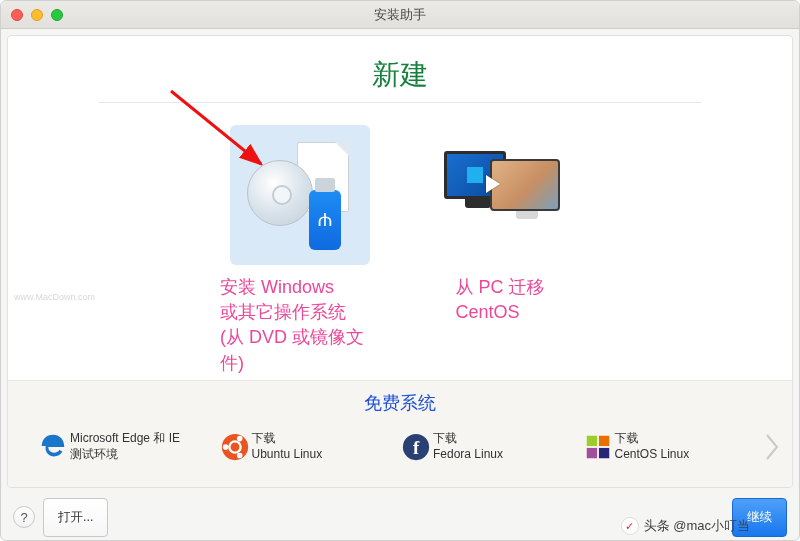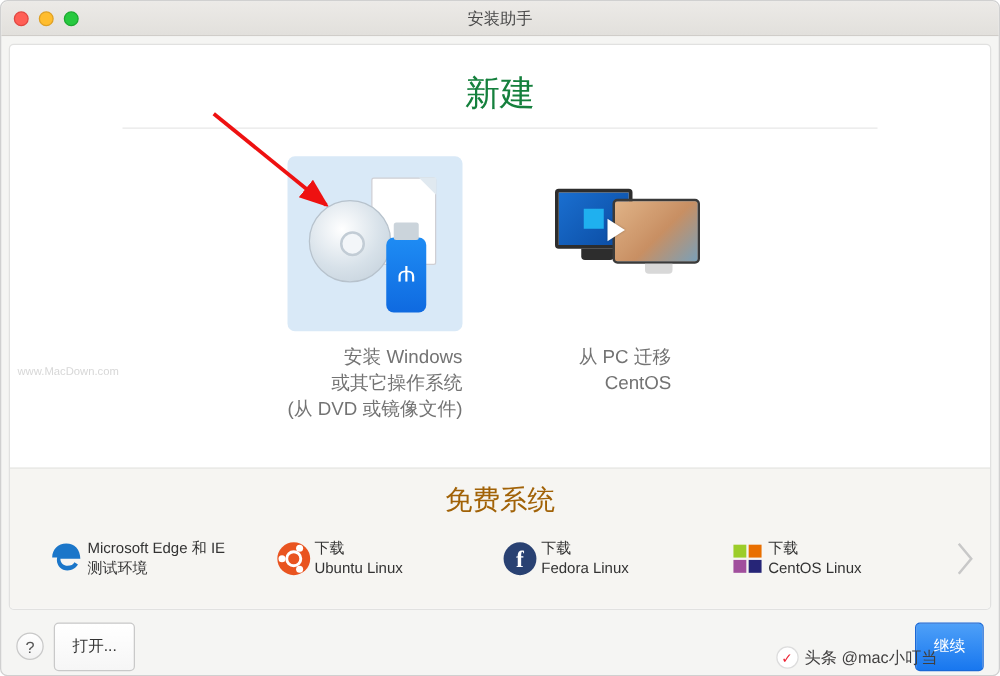--- a/index.html
+++ b/index.html
@@ -83,36 +83,36 @@
       width: 140px; height: 140px;
       border-radius: 6px;
       display: flex;
       align-items: center;
       justify-content: center;
     }
     .option-tile.selected {
       background: #d9e9f7;
     }
     .option-label {
-      text-align: right;
-      font-size: 15px;
-      color: #737373;
+      text-align: left;
+      font-size: 18px;
+      color: #ec4899;
       margin-top: 10px;
       line-height: 1.4;
     }
     .free-systems {
       position: absolute;
       bottom: 0; left: 0; right: 0;
       background: #f6f5f2;
       border-top: 1px solid #e6e6e3;
     }
     .free-title {
       text-align: center;
-      font-size: 22px;
-      color: #a16207;
+      font-size: 18px;
+      color: #1d4ed8;
       padding: 10px 0 10px 0;
       font-weight: 400;
     }
     .free-row {
       display: flex;
       align-items: center;
       padding: 0 10px 18px 28px;
     }
     .free-item {
       display: flex;

